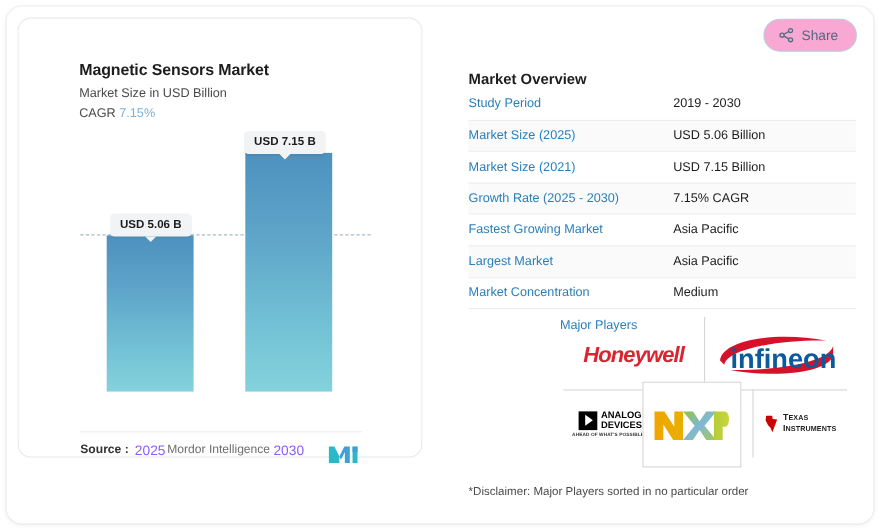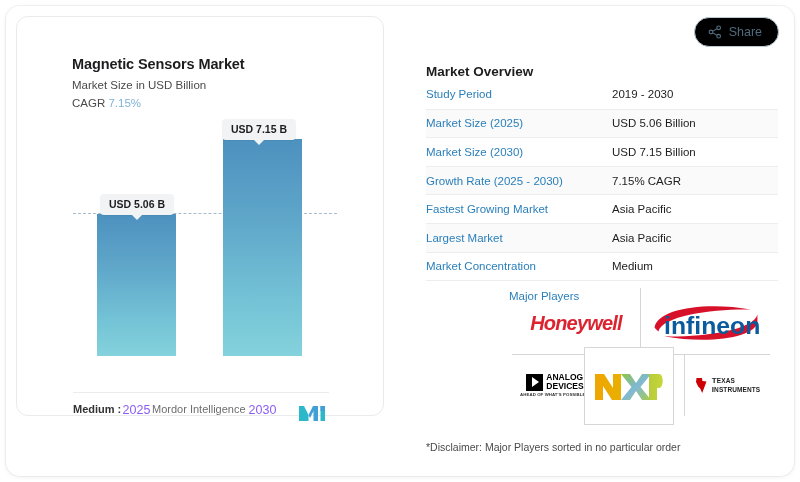--- a/index.html
+++ b/index.html
@@ -107,21 +107,21 @@
   .mi-logo { position: absolute; left: 281px; top: 387px; width: 30px; height: 18px; }
 
   
   .share-btn {
     position: absolute;
     right: 21px; top: 17px;
     display: flex; align-items: center; gap: 7px;
     padding: 7px 16px 7px 13px;
     border: 1px solid #b9ccd8;
     border-radius: 17px;
-    background: #000000;
+    background: #f9a8d4;
     cursor: pointer;
   }
   .share-btn .lbl { font-size: 12.5px; color: #4f6b7d; }
 
   .ov-title {
     position: absolute; left: 426px; top: 64px;
     font-size: 13.5px; font-weight: bold; color: #1d1d1f;
   }
 
   .table { position: absolute; left: 426px; top: 80px; width: 352px; }
@@ -236,21 +236,21 @@
       <div class="bar" id="bar-2030"></div>
 
       <div class="badge" id="badge-2025">USD 5.06 B</div>
       <div class="badge" id="badge-2030">USD 7.15 B</div>
 
       <div class="xlabel" id="x-2025">2025</div>
       <div class="xlabel" id="x-2030">2030</div>
     </div>
 
     <div class="src-line"></div>
-    <div class="src-label">Medium :</div>
+    <div class="src-label">Source :</div>
     <div class="src-value">Mordor Intelligence</div>
     <svg class="mi-logo" viewBox="0 0 30 18">
       <path d="M1 17 L1 2 L6 2 L10.5 11 L10.5 17 Z" fill="#2bb8c9"></path>
       <path d="M10.5 11 L15 2 L20 2 L20 17 L15.5 17 L15.5 7 L12 14 Z" fill="#3f9fd6"></path>
       <rect x="22.5" y="2" width="4.5" height="15" fill="#2bb8c9"></rect>
       <rect x="22.5" y="2" width="4.5" height="5" fill="#3f9fd6"></rect>
     </svg>
   </div>
 
   <div class="share-btn">
@@ -269,21 +269,21 @@
   <div class="table">
     <div class="trow">
       <div class="tkey">Study Period</div>
       <div class="tval">2019 - 2030</div>
     </div>
     <div class="trow alt">
       <div class="tkey">Market Size (2025)</div>
       <div class="tval">USD 5.06 Billion</div>
     </div>
     <div class="trow">
-      <div class="tkey">Market Size (2030)</div>
+      <div class="tkey">Market Size (2021)</div>
       <div class="tval">USD 7.15 Billion</div>
     </div>
     <div class="trow alt">
       <div class="tkey">Growth Rate (2025 - 2030)</div>
       <div class="tval">7.15% CAGR</div>
     </div>
     <div class="trow">
       <div class="tkey">Fastest Growing Market</div>
       <div class="tval">Asia Pacific</div>
     </div>

